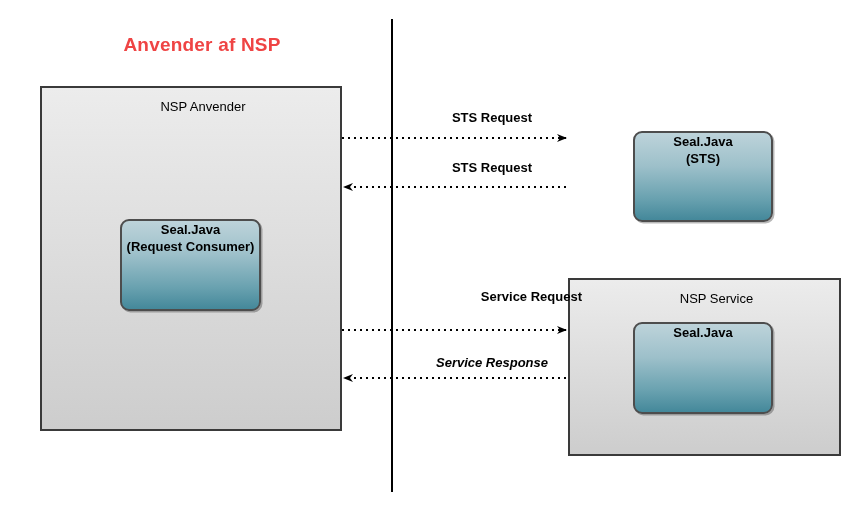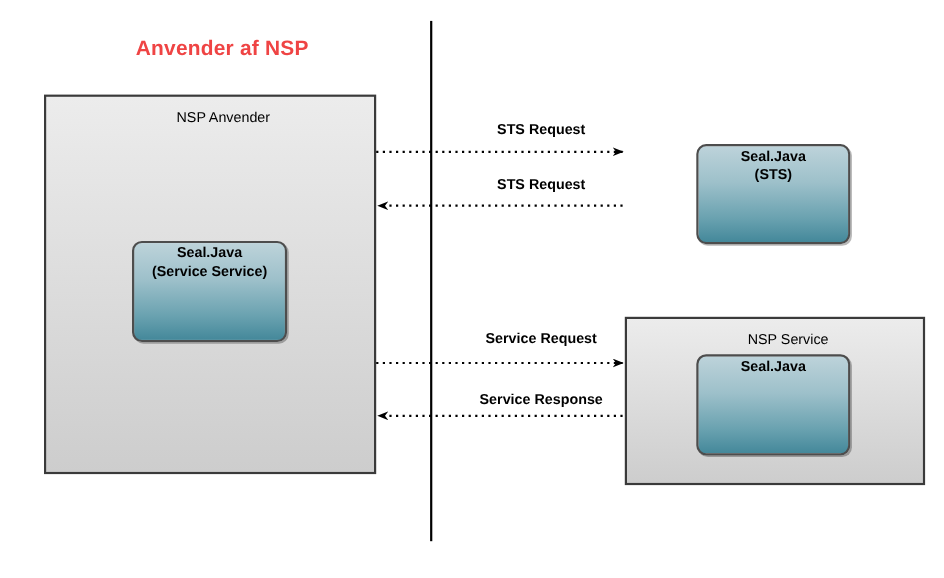--- a/index.html
+++ b/index.html
@@ -42,21 +42,21 @@
   }
 
   .container-box {
     position: absolute;
     border: 2px solid #3a3a3a;
     background: linear-gradient(to bottom, #ececec 0%, #cdcdcd 100%);
     box-sizing: border-box;
   }
   #box-nsp-anvender { left: 40px;  top: 86px;  width: 302px; height: 345px; }
   #box-nsp-sts      { left: 568px; top: 86px;  width: 273px; height: 154px; }
-  #box-nsp-service  { left: 568px; top: 278px; width: 273px; height: 153px; margin-top: 10px; }
+  #box-nsp-service  { left: 568px; top: 278px; width: 273px; height: 178px; }
 
   .container-label {
     position: absolute;
     top: 11px;
     left: 12px;
     width: 100%;
     text-align: center;
     font-size: 13px;
     font-weight: normal;
     color: #000000;
@@ -90,22 +90,22 @@
   .flow-label {
     position: absolute;
     font-size: 13px;
     font-weight: bold;
     color: #000000;
     white-space: nowrap;
     text-align: center;
   }
   #label-sts-request      { left: 402px; top: 110px; width: 180px; }
   #label-sts-response     { left: 402px; top: 160px; width: 180px; }
-  #label-service-request  { left: 402px; top: 300px; width: 180px; }
-  #label-service-response { left: 402px; top: 355px; width: 180px; }
+  #label-service-request  { left: 402px; top: 289px; width: 180px; text-align: right; }
+  #label-service-response { left: 402px; top: 355px; width: 180px; font-style: italic; }
 
   .svg-arrows {
     position: absolute;
     left: 0; top: 0;
     width: 858px;
     height: 525px;
     pointer-events: none;
   }
 </style>
 </head>
@@ -117,21 +117,21 @@
 
 
   <div class="divider"></div>
 
   <div class="container-box" id="box-nsp-anvender">
     <div class="container-label">NSP Anvender</div>
   </div>
 
   <div class="component-box" id="comp-service-consumer">
     <div class="line">Seal.Java</div>
-    <div class="line">(Service Service)</div>
+    <div class="line">(Request Consumer)</div>
   </div>
 
 
   <div class="component-box" id="comp-sts">
     <div class="line">Seal.Java</div>
     <div class="line">(STS)</div>
   </div>
 
   <div class="container-box" id="box-nsp-service">
     <div class="container-label">NSP Service</div>

